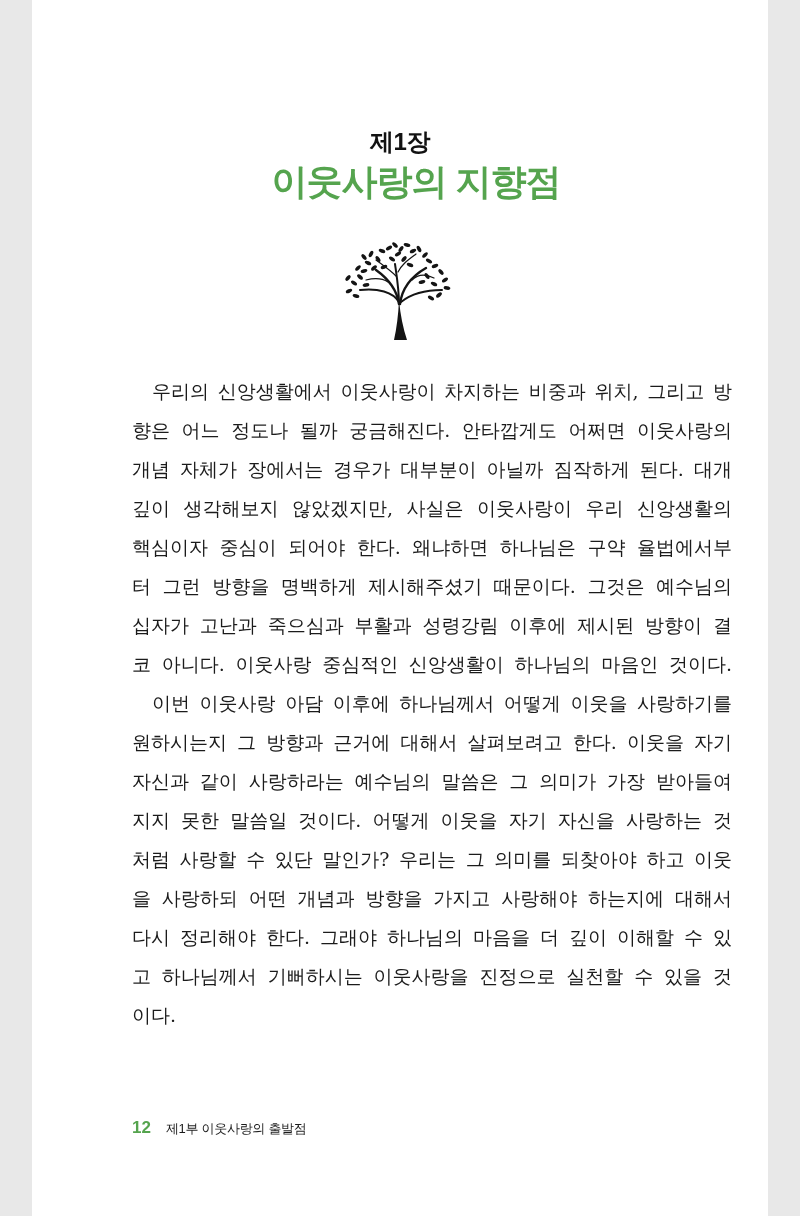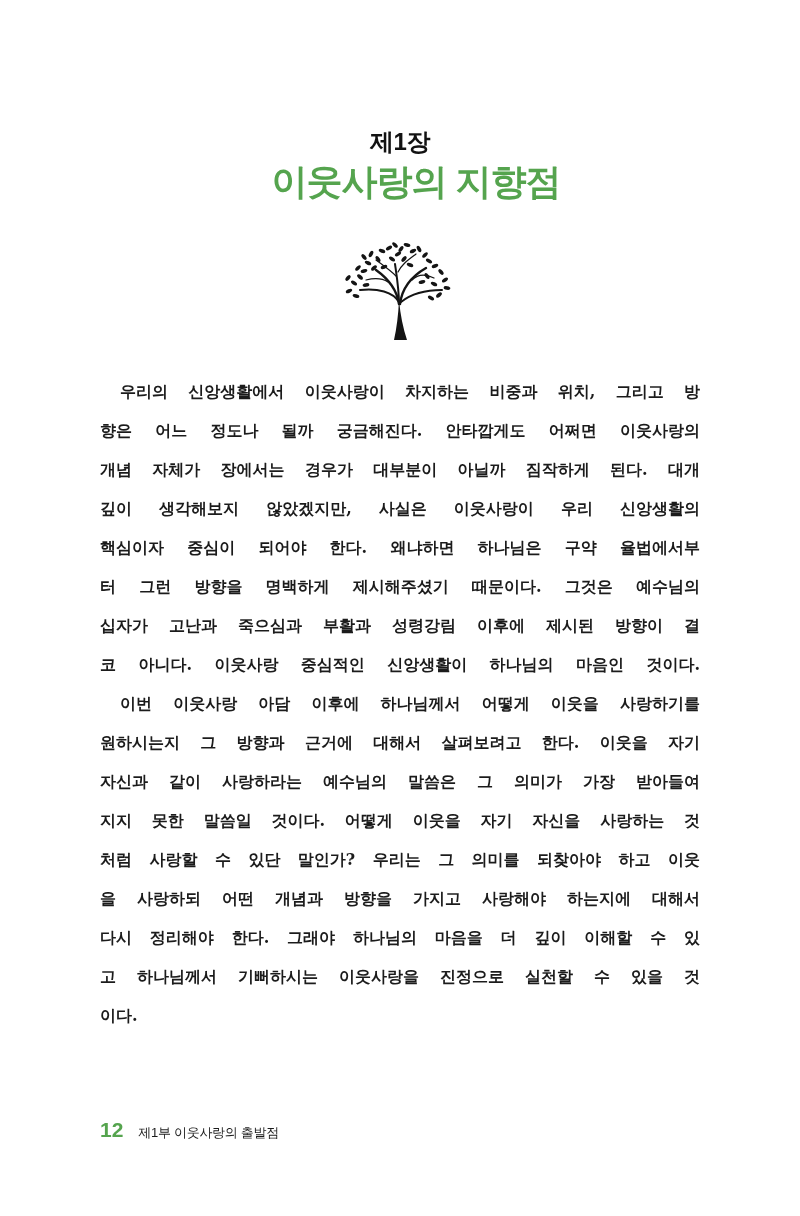--- a/index.html
+++ b/index.html
@@ -1,18 +1,18 @@
 <!DOCTYPE html>
 <html><head>
 <meta charset="utf-8">
 <style>
   html,body { margin:0; padding:0; background:#e8e8e8; }
   .page {
     position:relative;
-    width:800px; height:1216px;
+    width:736px; height:1216px;
     margin:0 auto;
     background:#ffffff;
     overflow:hidden;
     font-family:"Liberation Sans", sans-serif;
   }
   .chapter-label {
     position:absolute; top:126px; left:0; width:100%;
     text-align:center;
     font-size:24px; font-weight:800; color:#121212;
     letter-spacing:-0.5px;
@@ -25,37 +25,37 @@
     margin-left:16px;
   }
   .tree-wrap {
     position:absolute; top:238px; left:50%;
     transform:translateX(-50%);
     width:130px; height:104px;
   }
   .body-text {
     position:absolute; top:372px; left:100px; width:600px;
     font-family:"DejaVu Serif","Liberation Serif",serif;
-    font-size:16px; color:#1b1b1b;font-weight:bold;
+    font-size:19px; color:#1b1b1b;
   }
   .line {
     height:39px; line-height:39px;
     text-align:justify;
     text-align-last:justify;
     overflow:hidden;
     white-space:nowrap;
   }
   .line.indent { text-indent:20px; }
   .line.para-end { text-align-last:left; white-space:normal; }
   .footer {
     position:absolute; left:100px; top:1118px;
     display:flex; align-items:baseline; gap:15px;
   }
   .page-number {
-    font-size:21px; font-weight:800; color:#55a44e;
+    font-size:17px; font-weight:800; color:#55a44e;
   }
   .running-title {
     font-size:13px; font-weight:400; color:#1b1b1b;
     letter-spacing:-0.3px;
   }
 </style>
 </head>
 <body>
 
 <div class="page">

